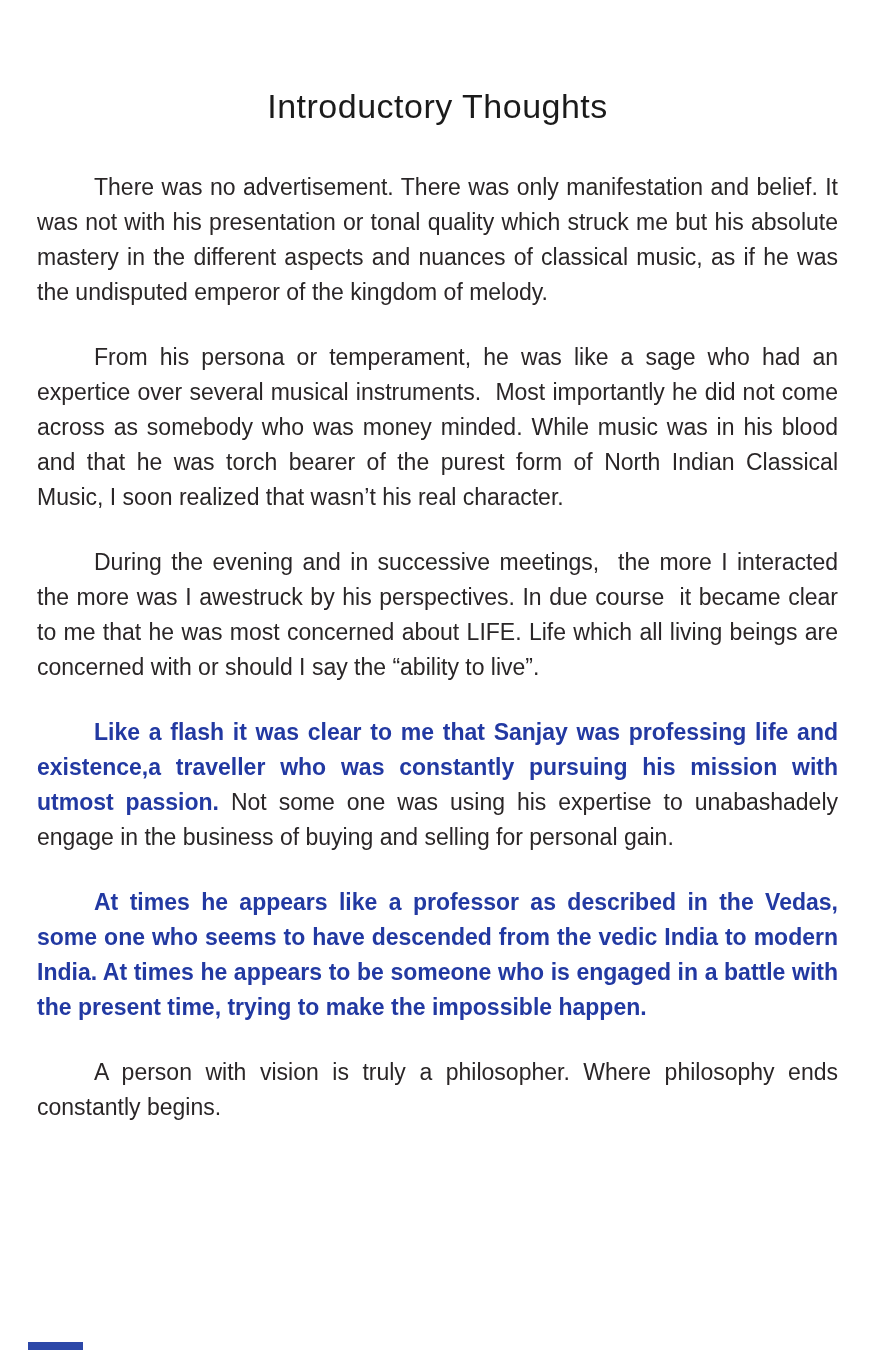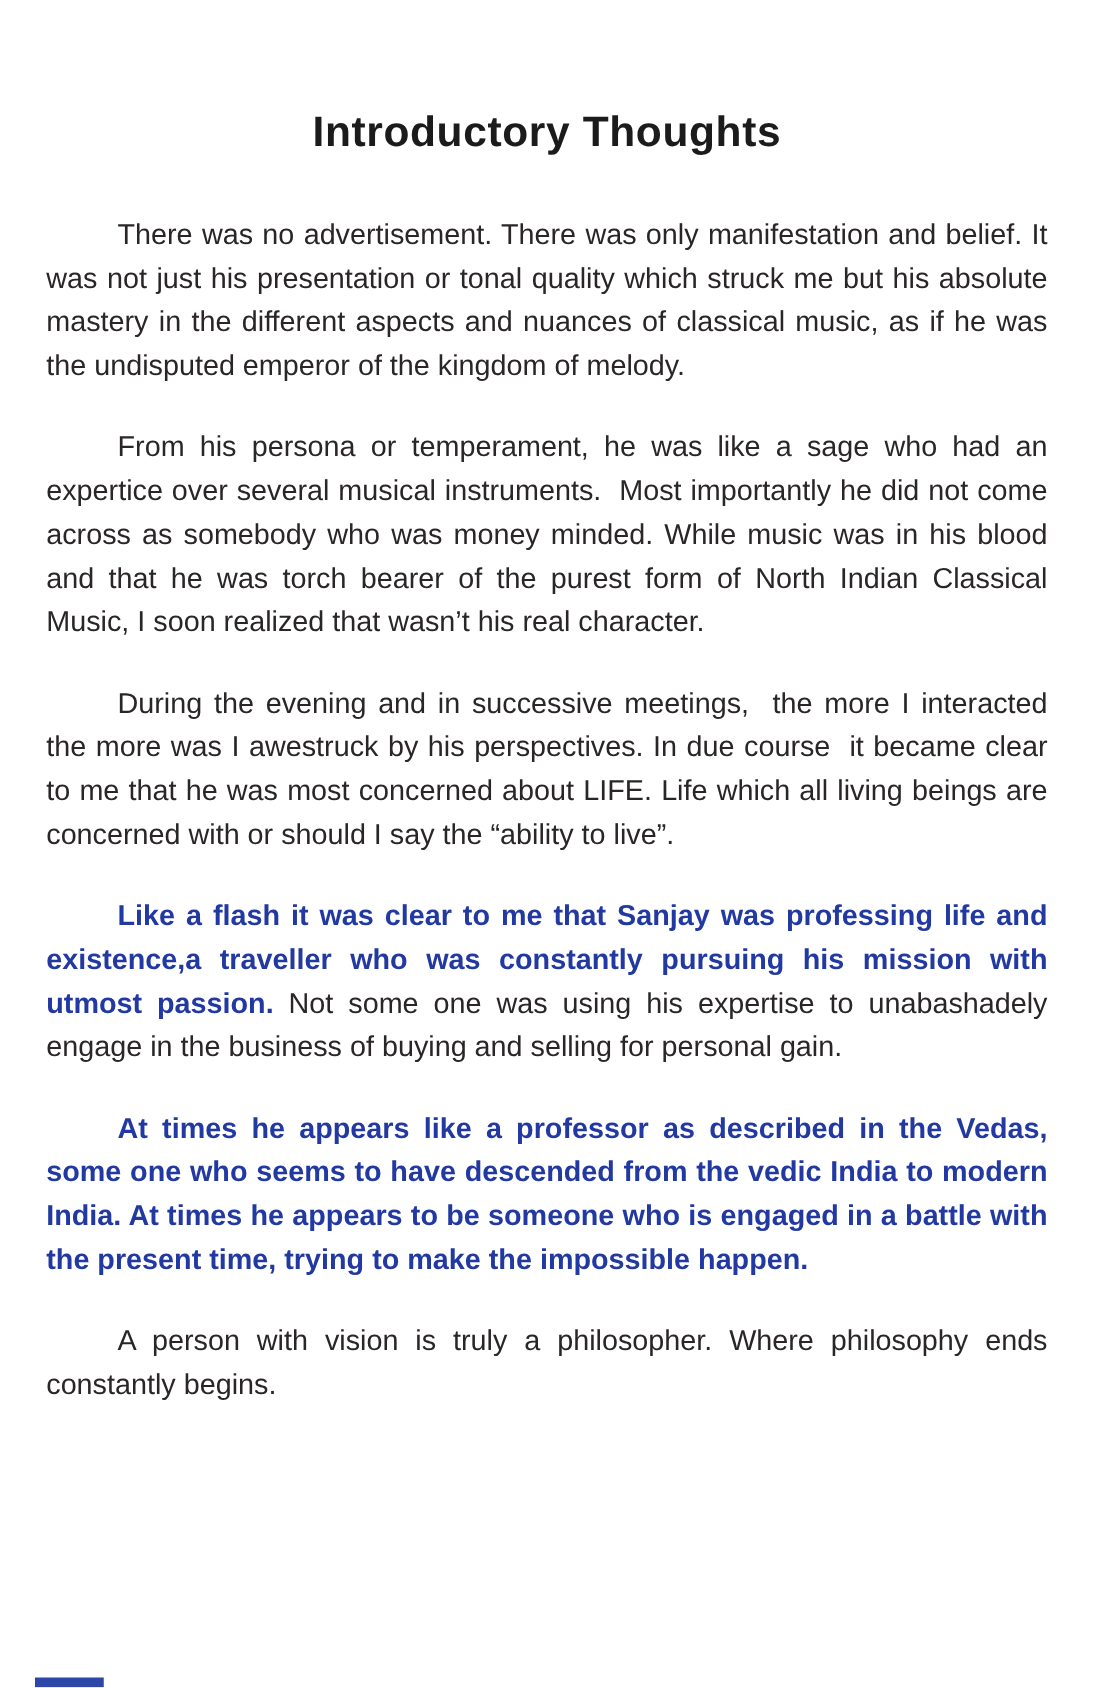--- a/index.html
+++ b/index.html
@@ -15,21 +15,21 @@
     overflow: hidden;
     font-family: "Liberation Sans", "DejaVu Sans", sans-serif;
     box-sizing: border-box;
     padding: 84px 37px 0 37px;
   }
   .title {
     margin: 0 0 42px 0;
     text-align: center;
     font-size: 34px;
     line-height: 44px;
-    font-weight: 700;
+    font-weight: 400;
     letter-spacing: 0.5px;
     color: var(--title-color, #1b1b1b);
   }
   .para {
     margin: 0 0 30px 0;
     text-align: justify;
     text-indent: 57px;
     font-size: 23px;
     line-height: 35px;
     color: var(--text-color, #2a2627);
@@ -49,21 +49,21 @@
   }
 </style>
 </head>
 <body>
 
 <div class="page">
 
   <h1 class="title">Introductory Thoughts</h1>
 
   <div>
-    <p class="para"><span class="em"></span><span>There was no advertisement. There was only manifestation and belief. It was not just his presentation or tonal quality which struck me but his absolute mastery in the different aspects and nuances of classical music, as if he was the undisputed emperor of the kingdom of melody.</span></p>
+    <p class="para"><span class="em"></span><span>There was no advertisement. There was only manifestation and belief. It was not with his presentation or tonal quality which struck me but his absolute mastery in the different aspects and nuances of classical music, as if he was the undisputed emperor of the kingdom of melody.</span></p>
 
     <p class="para"><span class="em"></span><span>From his persona or temperament, he was like a sage who had an expertice over several musical instruments.  Most importantly he did not come across as somebody who was money minded. While music was in his blood and that he was torch bearer of the purest form of North Indian Classical  Music, I soon realized that wasn’t his real character.</span></p>
 
     <p class="para"><span class="em"></span><span>During the evening and in successive meetings,  the more I interacted the more was I awestruck by his perspectives. In due course  it became clear to me that he was most concerned about LIFE. Life which all living beings are concerned with or should I say the “ability to live”.</span></p>
 
     <p class="para"><span class="em">Like a flash it was clear to me that Sanjay was professing life and existence,a traveller who was constantly pursuing his mission with utmost passion.</span><span> Not some one was using his expertise to unabashadely engage in the business of buying and selling for personal gain.</span></p>
 
 
     <p class="para"><span class="em">At times he appears like a professor as described in the Vedas, some one who seems to have descended from the vedic India to modern India. At times he appears to be someone who is engaged in a battle with the present time, trying to make the impossible happen.</span><span></span></p>
 

